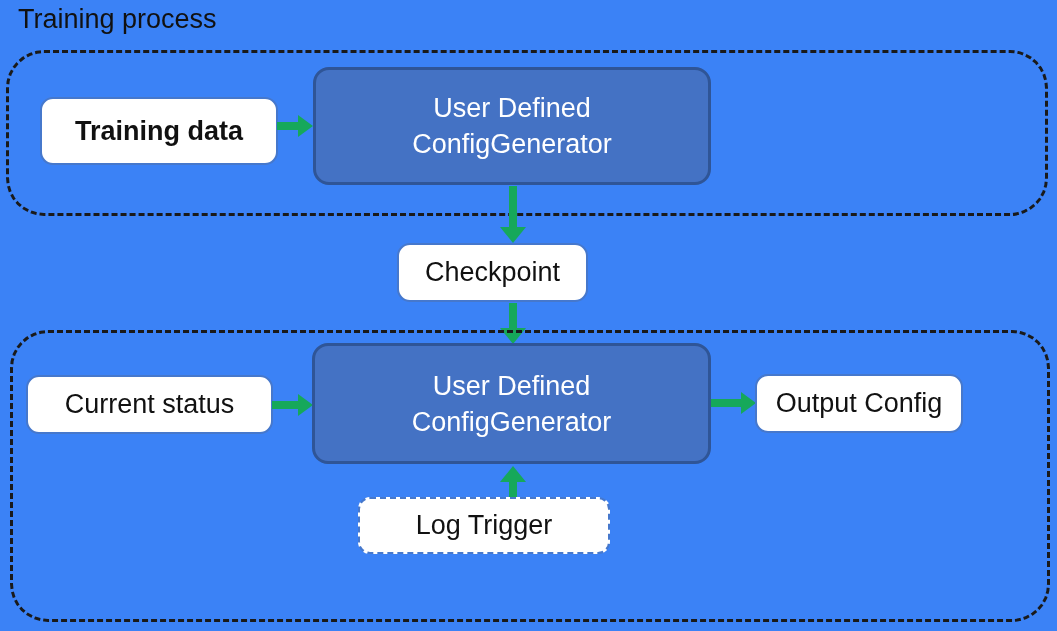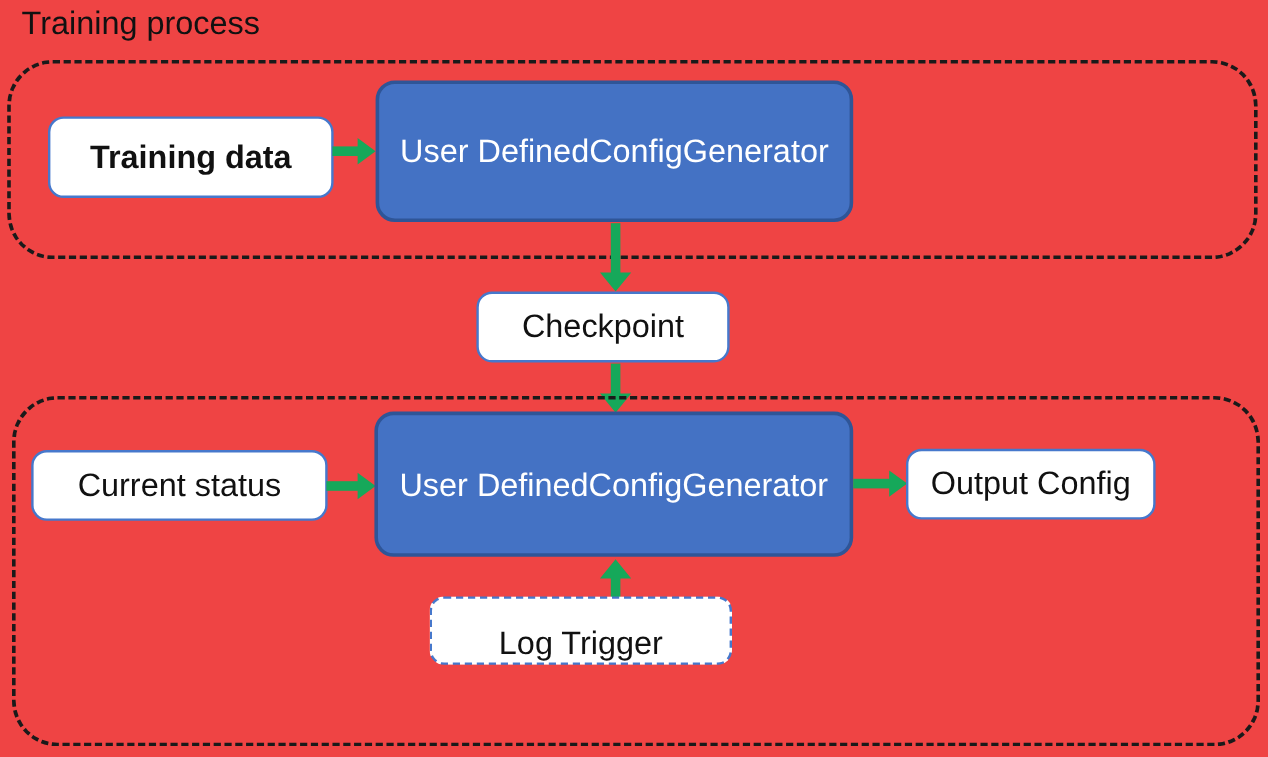--- a/index.html
+++ b/index.html
@@ -12,21 +12,21 @@
     --text-light: #FFFFFF;
   }
   * { margin: 0; padding: 0; box-sizing: border-box; }
   html, body { background: #ffffff; }
   body { font-family: "Liberation Sans", sans-serif; color: var(--text-dark); }
 
   .canvas {
     position: relative;
     width: 1057px;
     height: 631px;
-    background: #ef4444;
+    background: #3b82f6;
     overflow: hidden;
   }
 
   .section-title {
     position: absolute;
     font-size: 27px;
     font-weight: 400;
     color: var(--text-dark);
     white-space: nowrap;
   }
@@ -53,30 +53,29 @@
     border: 2px solid var(--light-blue-border);
     border-radius: 13px;
     color: var(--text-dark);
   }
 
   .node-blue {
     background: var(--blue-fill);
     border: 3px solid var(--blue-border);
     border-radius: 16px;
     color: var(--text-light);
-    flex-direction: row;
+    flex-direction: column;
     line-height: 36px;
   }
 
   .node-dashed {
     background: #ffffff;
     border: 2px dashed var(--light-blue-border);
     border-radius: 12px;
     color: var(--text-dark);
-    align-items: flex-end;
   }
 
   .arrow { position: absolute; }
   .arrow .shaft { position: absolute; background: var(--arrow-green); }
   .arrow .head { position: absolute; width: 0; height: 0; }
 
   
   .arrow.right .shaft { left: 0; top: 7px; height: 8px; width: calc(100% - 13px); }
   .arrow.right .head {
     right: 0; top: 0;
@@ -103,21 +102,21 @@
     border-bottom: 16px solid var(--arrow-green);
   }
 
   
   #training-title   { left: 18px;  top: 4px; }
   #training-box     { left: 6px;   top: 50px;  width: 1042px; height: 166px; }
   #training-data    { left: 40px;  top: 97px;  width: 238px;  height: 68px; font-weight: bold; }
   #arrow-td-gen     { left: 277px; top: 115px; width: 36px;   height: 22px; }
   #train-generator  { left: 313px; top: 67px;  width: 398px;  height: 118px; }
   #arrow-gen-ckpt   { left: 500px; top: 186px; width: 26px;   height: 57px; }
-  #checkpoint       { left: 397px; top: 243px; width: 211px;  height: 59px; }
+  #checkpoint       { left: 397px; top: 243px; width: 191px;  height: 59px; }
   #arrow-ckpt-gen2  { left: 500px; top: 303px; width: 26px;   height: 41px; }
   #inference-title  { left: 18px;  top: 284px; }
   #inference-box    { left: 10px;  top: 330px; width: 1040px; height: 292px; }
   #current-status   { left: 26px;  top: 375px; width: 247px;  height: 59px; text-align: right; }
   #arrow-cs-gen     { left: 272px; top: 394px; width: 41px;   height: 22px; }
   #infer-generator  { left: 312px; top: 343px; width: 399px;  height: 121px; }
   #arrow-gen-out    { left: 711px; top: 392px; width: 45px;   height: 22px; }
   #output-config    { left: 755px; top: 374px; width: 208px;  height: 59px; }
   #arrow-trig-gen   { left: 500px; top: 466px; width: 26px;   height: 32px; }
   #log-trigger      { left: 358px; top: 497px; width: 252px;  height: 57px; }

